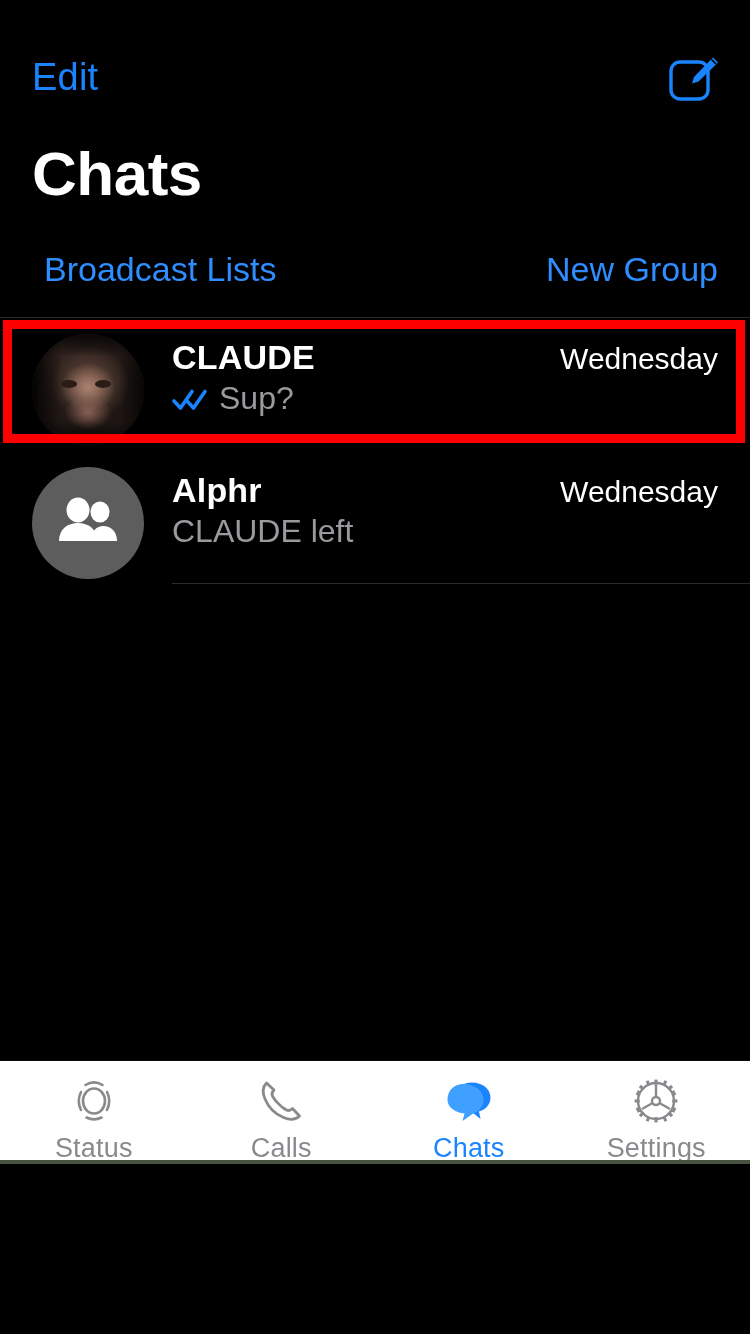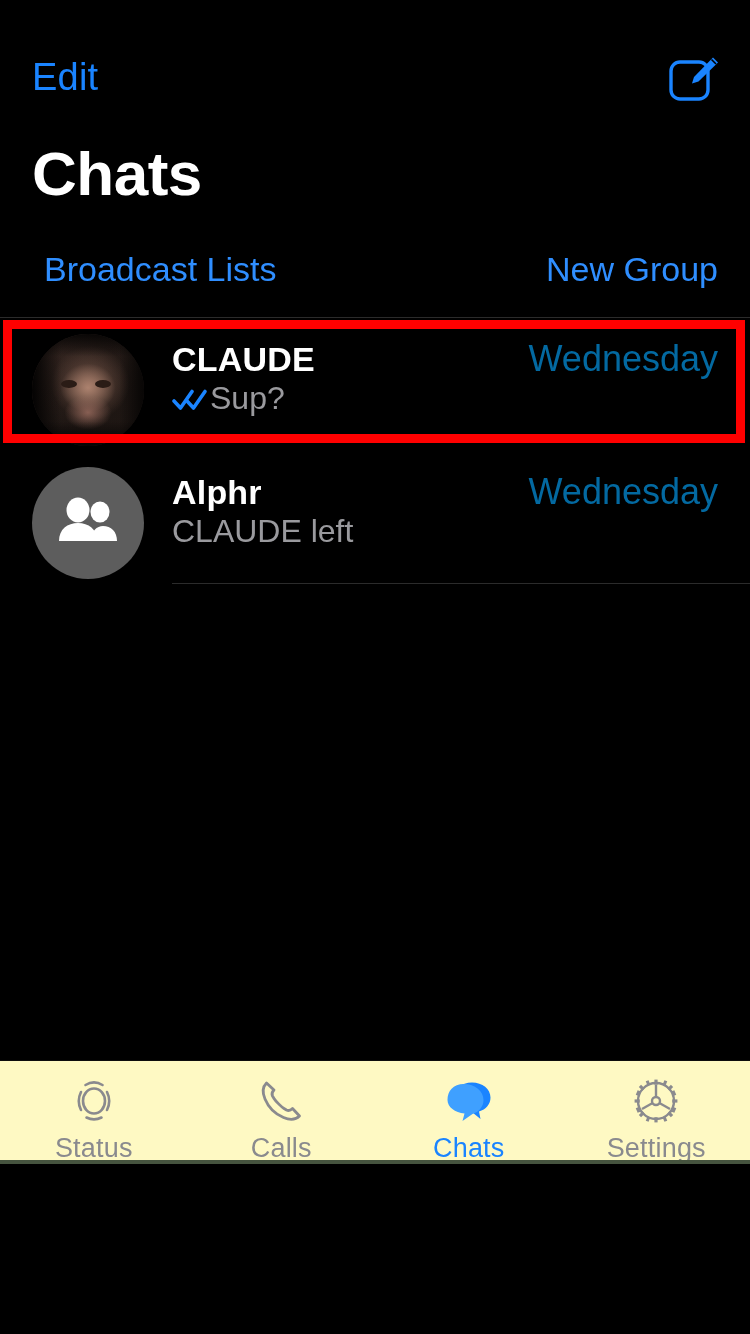--- a/index.html
+++ b/index.html
@@ -114,25 +114,25 @@
   }
   .chat-row .title-line {
     position:absolute; left:0; right:32px; top:20px;
     display:flex; align-items:baseline; justify-content:space-between;
   }
   .chat-name {
     font-size:34px; font-weight:bold; color:#ffffff;
     letter-spacing:0.2px;
   }
   .chat-time {
-    font-size:36px; color:#0369a1; font-weight:normal;
+    font-size:30px; color:#ffffff; font-weight:normal;
   }
   .chat-row .preview-line {
     position:absolute; left:0; top:62px;
-    display:flex; align-items:center; 
+    display:flex; align-items:center; gap:9px;
   }
   .ticks { display:inline-block; width:38px; height:26px; }
   .ticks svg { display:block; width:38px; height:26px; }
   .chat-preview {
     font-size:32px; color:#9a9a9e;
   }
   .row-divider {
     position:absolute; left:172px; right:0; bottom:0;
     height:1px; background:#2b2b2b;
   }
@@ -144,21 +144,21 @@
     width:742px; height:123px;
     border:9px solid #ff0000;
     pointer-events:none;
     z-index:20;
   }
 
   
   .tabbar {
     position:absolute; left:0; right:0; bottom:0;
     height:104px;
-    background:#fef9c3;
+    background:#ffffff;
     display:flex;
     align-items:flex-start;
     border-top:1px solid #0d0d0d;
   }
   .tab {
     flex:1;
     display:flex; flex-direction:column;
     align-items:center; justify-content:flex-start;
     padding-top:12px;
     cursor:pointer;

